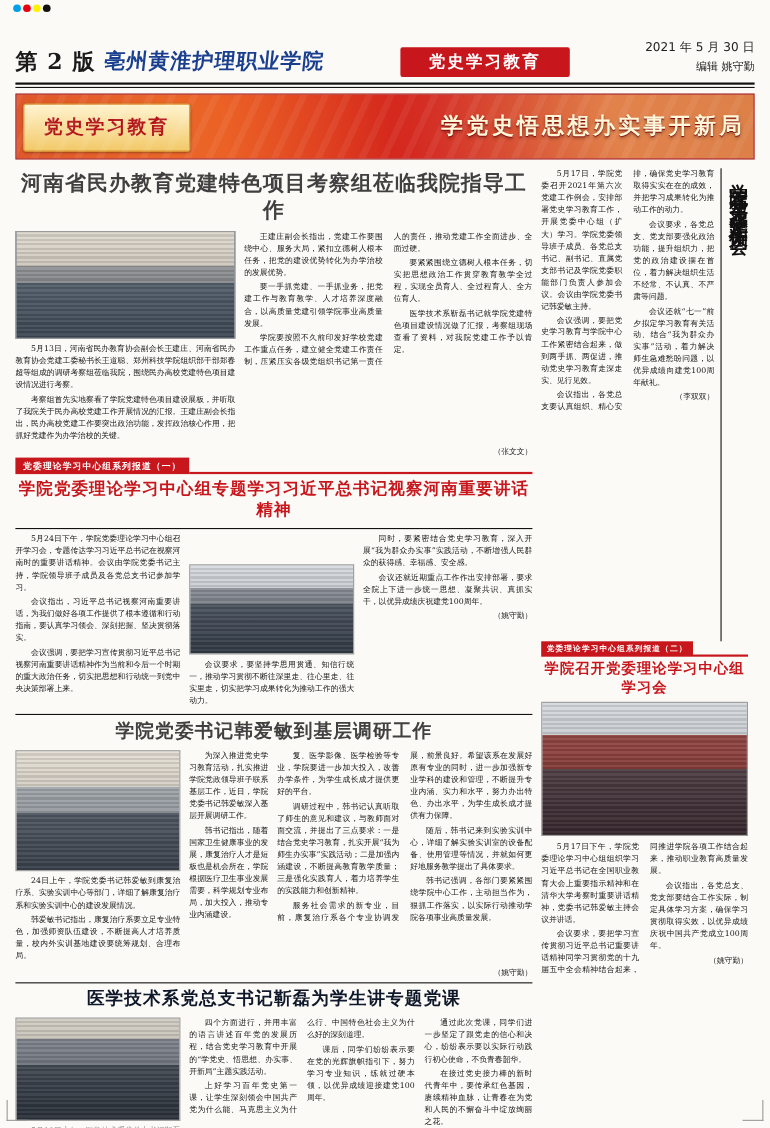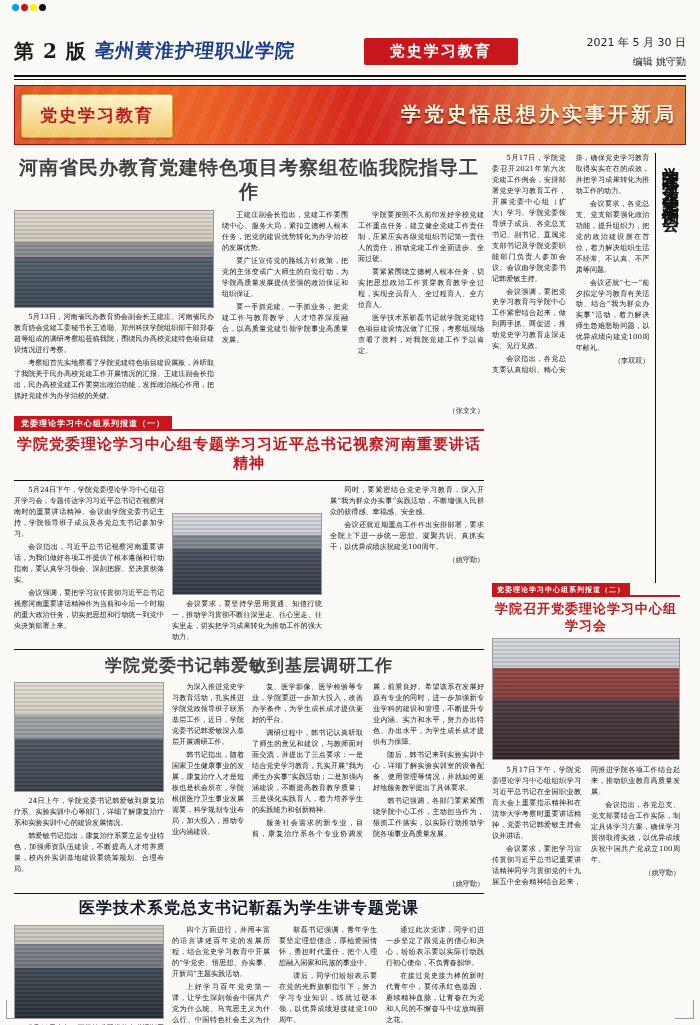--- a/index.html
+++ b/index.html
@@ -7,21 +7,21 @@
     width:700px;height:1025px;
     background:#fbfaf7;
     font-family:"DejaVu Sans","Liberation Sans",sans-serif;
     color:#1a1a1a;
     position:relative;
     overflow:hidden;
   }
   .page{position:relative;width:700px;height:1025px;box-sizing:border-box;padding:0 14px;}
 
   
-  .masthead{display:flex;align-items:center;justify-content:space-between;padding-top:34px;}
+  .masthead{display:flex;align-items:flex-end;justify-content:space-between;padding-top:34px;}
   .mh-left{display:flex;align-items:flex-end;gap:8px;}
   .pageno{font-family:"DejaVu Serif","Liberation Serif",serif;font-weight:bold;font-size:20px;letter-spacing:1px;}
   .paper-title{
     font-family:"DejaVu Serif","Liberation Serif",serif;
     font-size:19px;font-weight:bold;color:#1b3f8f;
     letter-spacing:1px;
     transform:skewX(-6deg);
     padding-bottom:1px;
   }
   .mh-center{position:relative;}
@@ -196,21 +196,20 @@
       <div>
         <div class="headline">河南省民办教育党建特色项目考察组莅临我院指导工作</div>
         <div style="display:flex;gap:8px;">
           <div style="width:200px;">
             <div class="photo ph-meeting" style="height:96px;"></div>
             <p class="tx" style="margin-top:4px;">5月13日，河南省民办教育协会副会长王建庄、河南省民办教育协会党建工委秘书长王道聪、郑州科技学院组织部干部郑春超等组成的调研考察组莅临我院，围绕民办高校党建特色项目建设情况进行考察。</p>
             <p class="tx">考察组首先实地察看了学院党建特色项目建设展板，并听取了我院关于民办高校党建工作开展情况的汇报。王建庄副会长指出，民办高校党建工作要突出政治功能，发挥政治核心作用，把抓好党建作为办学治校的关键。</p>
           </div>
           <div style="flex:1;" class="cols2">
             <p class="tx">王建庄副会长指出，党建工作要围绕中心、服务大局，紧扣立德树人根本任务，把党的建设优势转化为办学治校的发展优势。</p>
-            <p class="tx">要广泛宣传党的路线方针政策，把党的主张变成广大师生的自觉行动，为学院高质量发展提供坚强的政治保证和组织保证。</p>
             <p class="tx">要一手抓党建、一手抓业务，把党建工作与教育教学、人才培养深度融合，以高质量党建引领学院事业高质量发展。</p>
             <p class="tx">学院要按照不久前印发好学校党建工作重点任务，建立健全党建工作责任制，压紧压实各级党组织书记第一责任人的责任，推动党建工作全面进步、全面过硬。</p>
             <p class="tx">要紧紧围绕立德树人根本任务，切实把思想政治工作贯穿教育教学全过程，实现全员育人、全过程育人、全方位育人。</p>
             <p class="tx">医学技术系靳磊书记就学院党建特色项目建设情况做了汇报，考察组现场查看了资料，对我院党建工作予以肯定。</p>
           </div>
         </div>
         <div class="sig">（张文文）</div>
       </div>
 
       <div>
@@ -267,21 +266,20 @@
         <div class="headline black" style="font-size:16px;">医学技术系党总支书记靳磊为学生讲专题党课</div>
         <div style="display:flex;gap:8px;">
           <div style="width:150px;">
             <div class="photo ph-class" style="height:92px;"></div>
             <p class="tx" style="margin-top:4px;">5月19日上午，医学技术系党总支书记靳磊为2019级药学班讲授了一堂生动的专题党课。</p>
 
           </div>
           <div style="flex:1;" class="cols3">
             <p class="tx">四个方面进行，并用丰富的语言讲述百年党的发展历程，结合党史学习教育中开展的“学党史、悟思想、办实事、开新局”主题实践活动。</p>
             <p class="tx">上好学习百年党史第一课，让学生深刻领会中国共产党为什么能、马克思主义为什么行、中国特色社会主义为什么好的深刻道理。</p>
-            <p class="tx">靳磊书记强调，青年学生要坚定理想信念，厚植爱国情怀，勇担时代重任，把个人理想融入国家和民族的事业中。</p>
             <p class="tx">课后，同学们纷纷表示要在党的光辉旗帜指引下，努力学习专业知识，练就过硬本领，以优异成绩迎接建党100周年。</p>
             <p class="tx">通过此次党课，同学们进一步坚定了跟党走的信心和决心，纷纷表示要以实际行动践行初心使命，不负青春韶华。</p>
             <p class="tx">在接过党史接力棒的新时代青年中，要传承红色基因，赓续精神血脉，让青春在为党和人民的不懈奋斗中绽放绚丽之花。</p>
           </div>
         </div>
       </div>
 
     </div>
 
     <div class="col-side">

